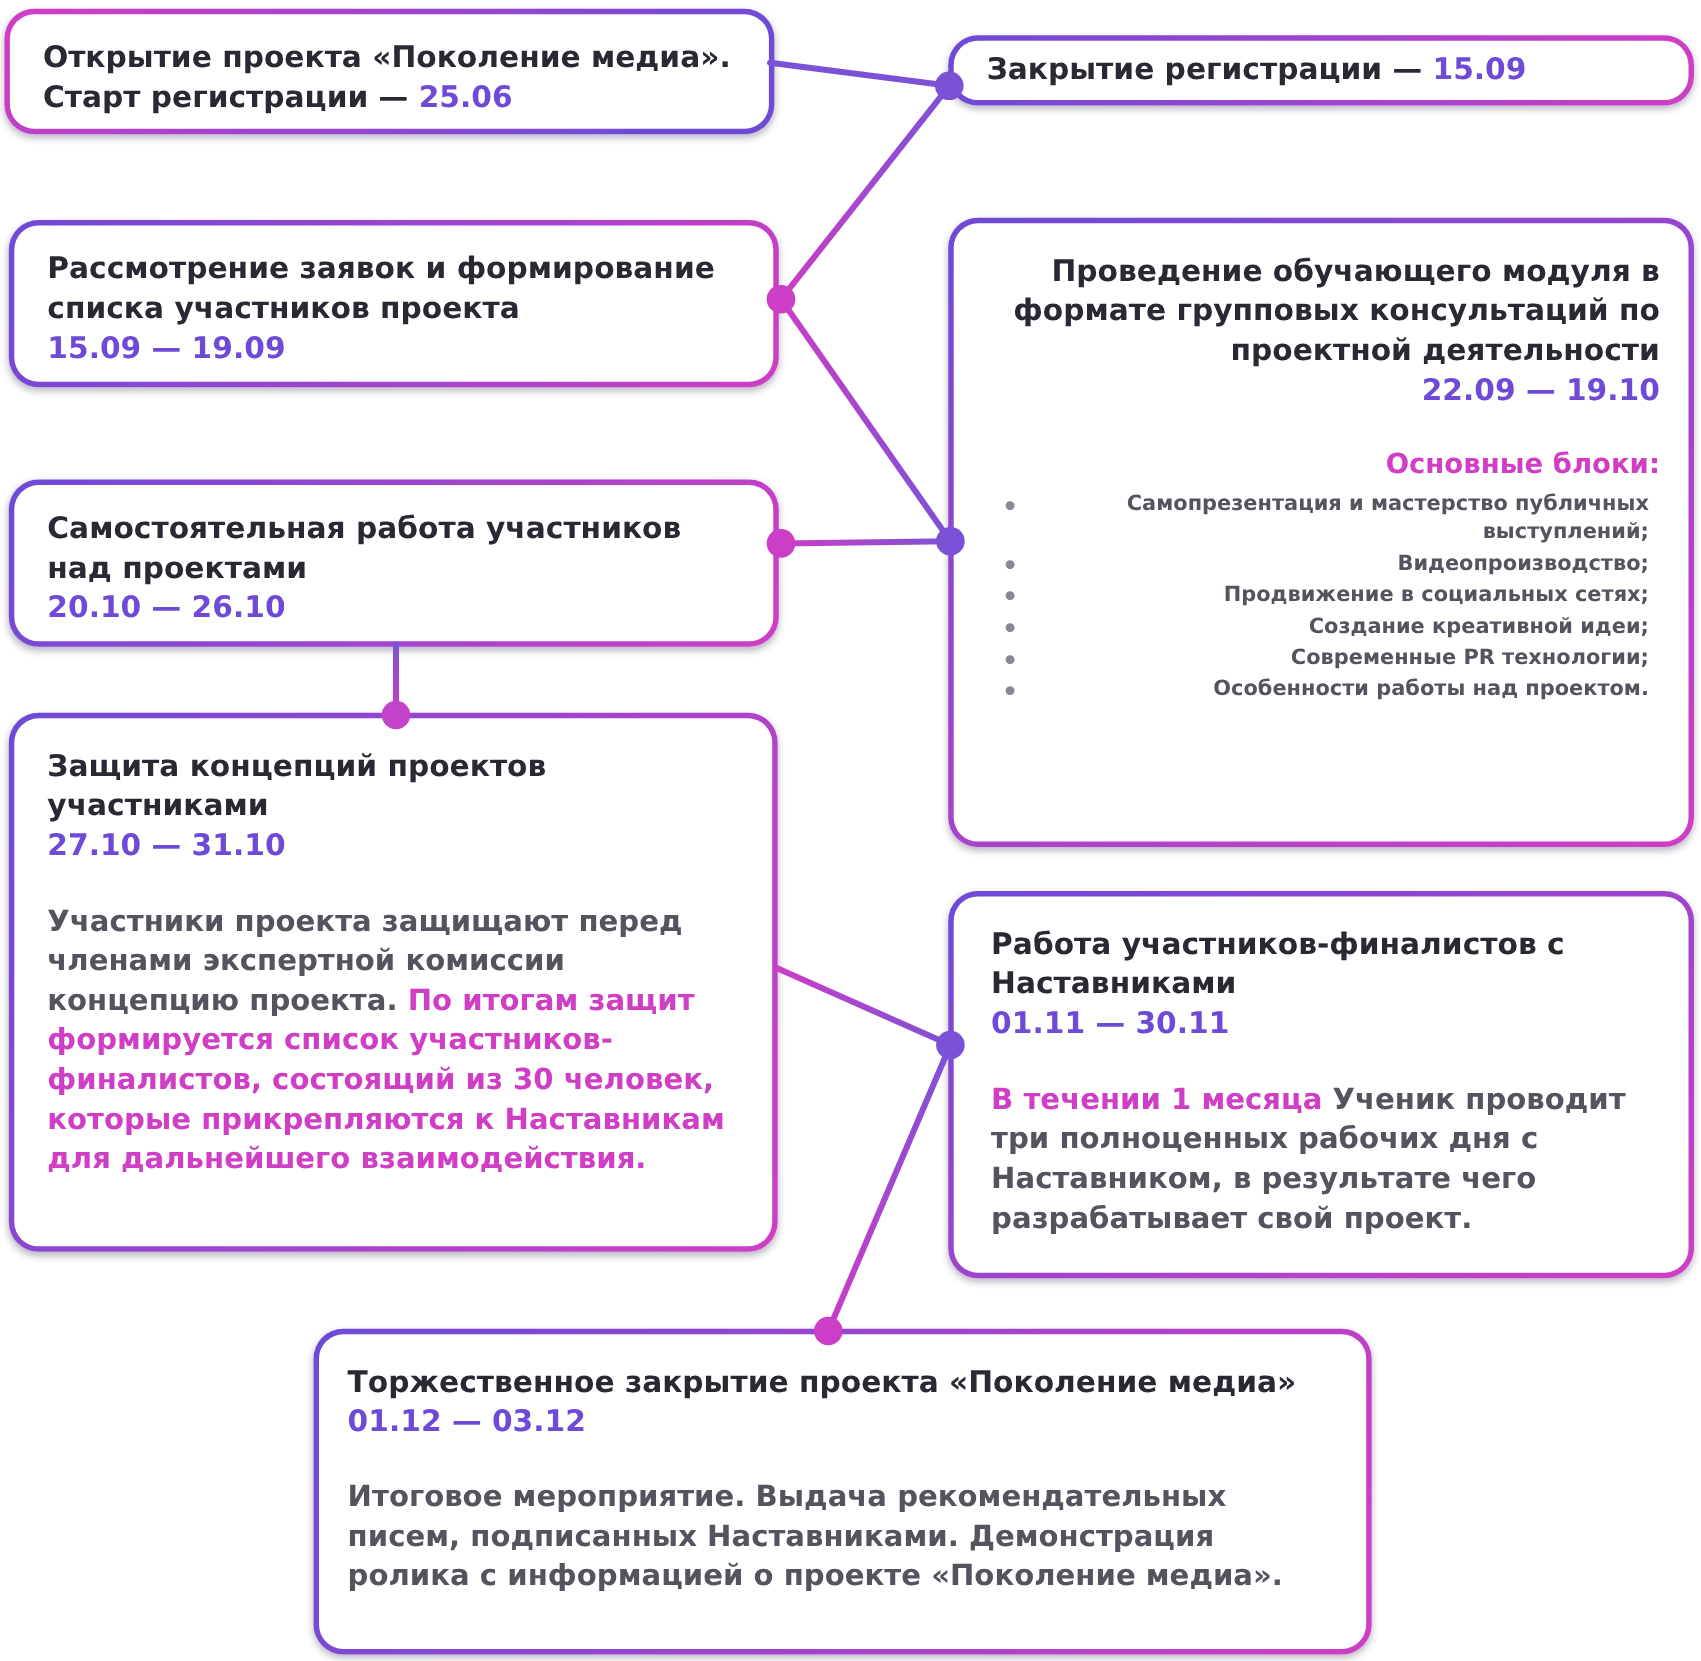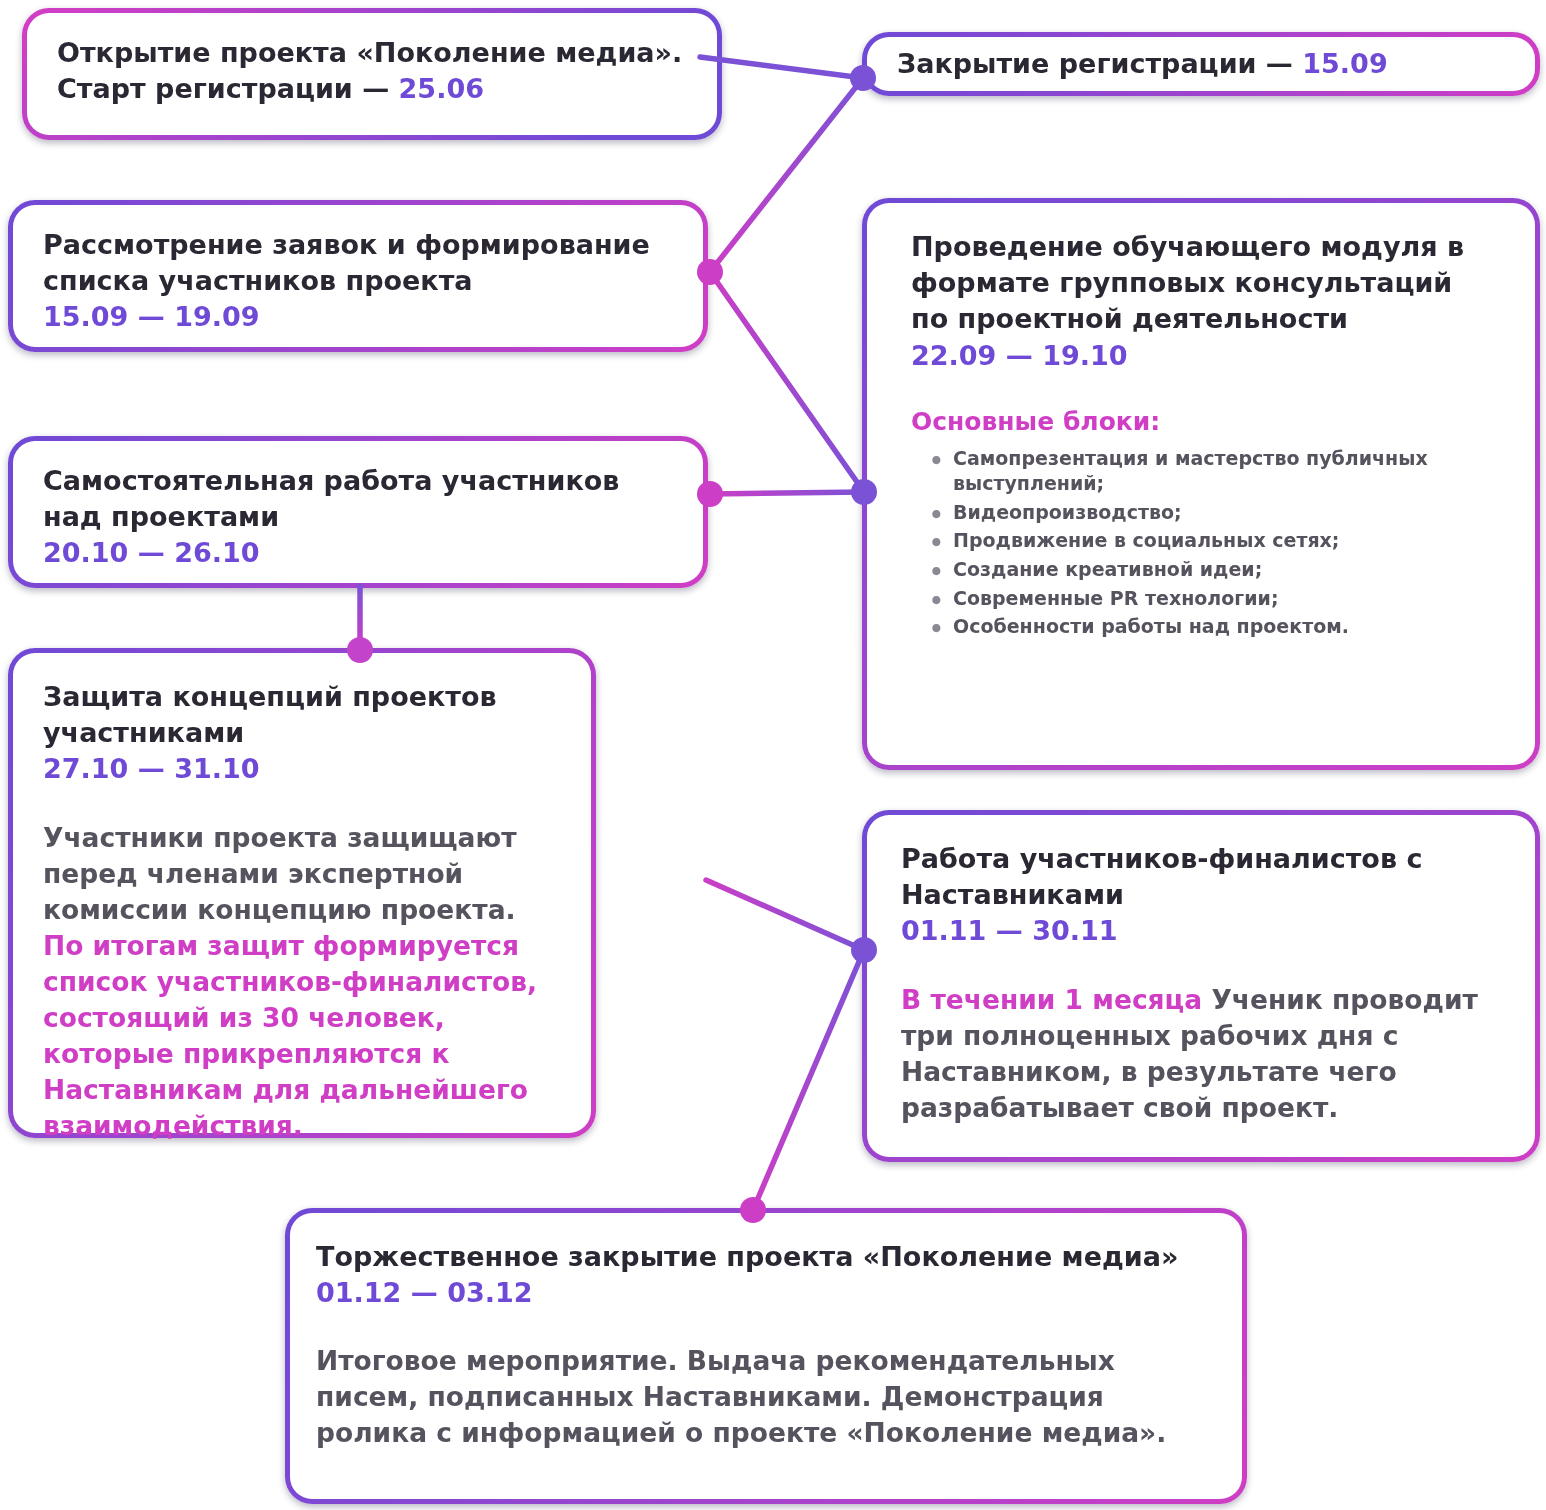--- a/index.html
+++ b/index.html
@@ -80,30 +80,30 @@
   }
   .bullets li::before {
     content:"\2022";
     position:absolute;
     left:2px; top:1px;
     color:#8b8894;
     font-size:23px;
   }
 
   
-  #c1 { left:22px;   top:8px;    width:700px; height:132px; }
+  #c1 { left:4px;   top:8px;    width:700px; height:114px; }
   #c2 { left:862px; top:32px;   width:678px; height:64px;  }
   #c3 { left:8px;   top:200px;  width:700px; height:152px; }
   #c4 { left:862px; top:198px;  width:678px; height:572px; }
   #c5 { left:8px;   top:436px;  width:700px; height:152px; }
-  #c6 { left:8px;   top:648px;  width:588px; height:490px; }
+  #c6 { left:8px;   top:648px;  width:699px; height:490px; }
   #c7 { left:862px; top:810px;  width:678px; height:352px; }
   #c8 { left:285px; top:1208px; width:962px; height:296px; }
 
-  #c4 .inner { padding:26px 44px; }
+  #c4 .inner { padding:26px 26px;text-align:right; }
   #c6 .inner { padding:26px 30px; }
   #c7 .inner { padding:26px 34px; }
   #c8 .inner { padding:26px 26px; }
 
   
   .connectors {
     position:absolute;
     left:0; top:0;
     z-index:5;
     pointer-events:none;

